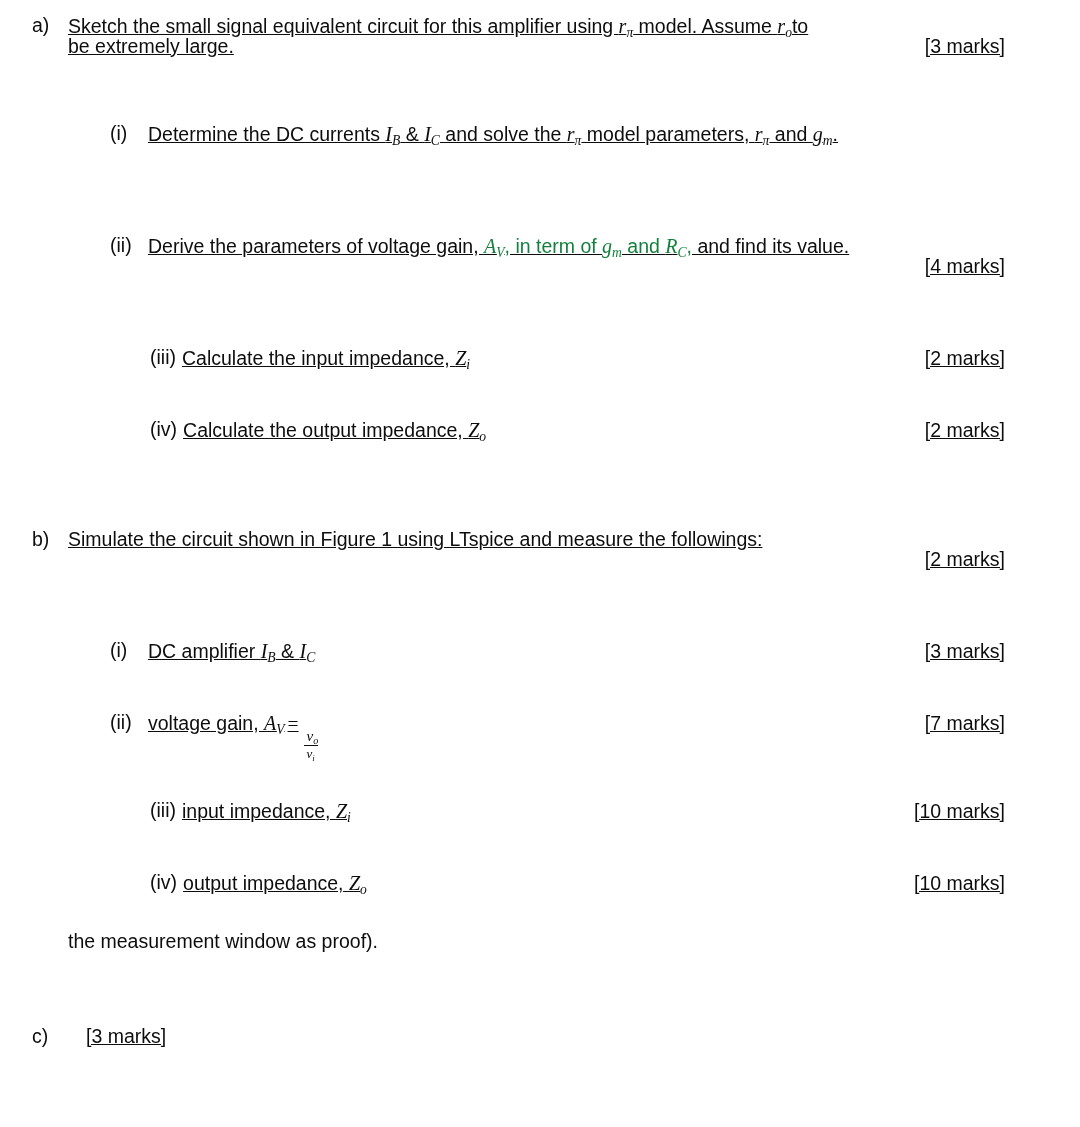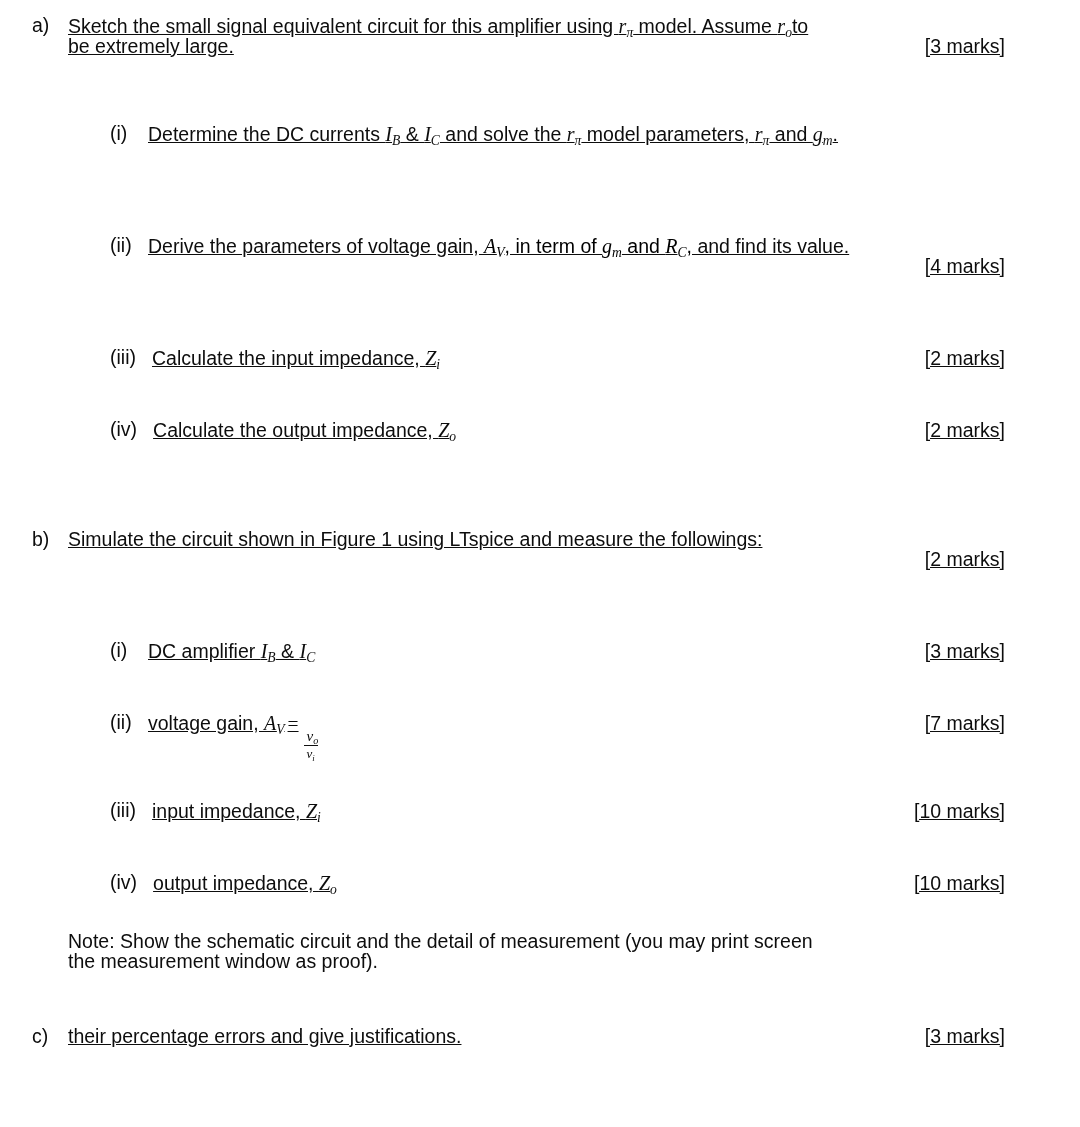--- a/index.html
+++ b/index.html
@@ -47,38 +47,38 @@
   .txt { white-space: normal; }
   .marks { white-space: nowrap; flex: 0 0 auto; padding-left: 18px; }
 
   
   .lvl1 { padding-left: 32px; padding-right: 75px; }
   .lvl1 > .marker { width: 36px; }
 
   
   .lvl2 { padding-left: 110px; padding-right: 75px; }
   .lvl2 > .marker { width: 38px; }
-  .lvl2.tight > .marker { width: auto; padding-right: 16px; }
+  .lvl2.tight > .marker { width: auto; padding-right: 6px; margin-left: 40px; }
 
   .indent-note { padding-left: 68px; padding-right: 70px; }
 
   
   .mi {
     font-family: "Liberation Serif", serif;
     font-style: italic;
     font-size: 20px;
   }
   sub {
     font-family: "Liberation Serif", serif;
     font-style: italic;
     font-size: 0.68em;
     vertical-align: -0.32em;
     line-height: 0;
   }
-  .red { color: #000000; }
+  .red { color: #15803d; }
   .op {
     font-family: "Liberation Serif", serif;
     font-style: normal;
     padding: 0 3px;
   }
 
   
   .frac {
     display: inline-flex;
     flex-direction: column;
@@ -243,33 +243,29 @@
       <div class="qbody">
         <div class="line">
           <span class="txt"><span>output impedance, </span><span class="mi"><span>Z</span><sub>o</sub></span></span>
           <span class="marks">[10 marks]</span>
         </div>
       </div>
     </div>
   </div>
 
   <div class="s-note indent-note">
-    <div class="line">
-      <span class="txt">Note: Show the schematic circuit and the detail of measurement (you may print screen</span>
-    </div>
     <div class="line row2">
       <span class="txt">the measurement window as proof).</span>
     </div>
   </div>
 
   <div class="s-c">
     <div class="qrow lvl1">
       <div class="marker">c)</div>
       <div class="qbody">
         <div class="line row2">
-          <span class="txt">their percentage errors and give justifications.</span>
           <span class="marks">[3 marks]</span>
         </div>
       </div>
     </div>
   </div>
 
 </div>
 
 </body></html>

